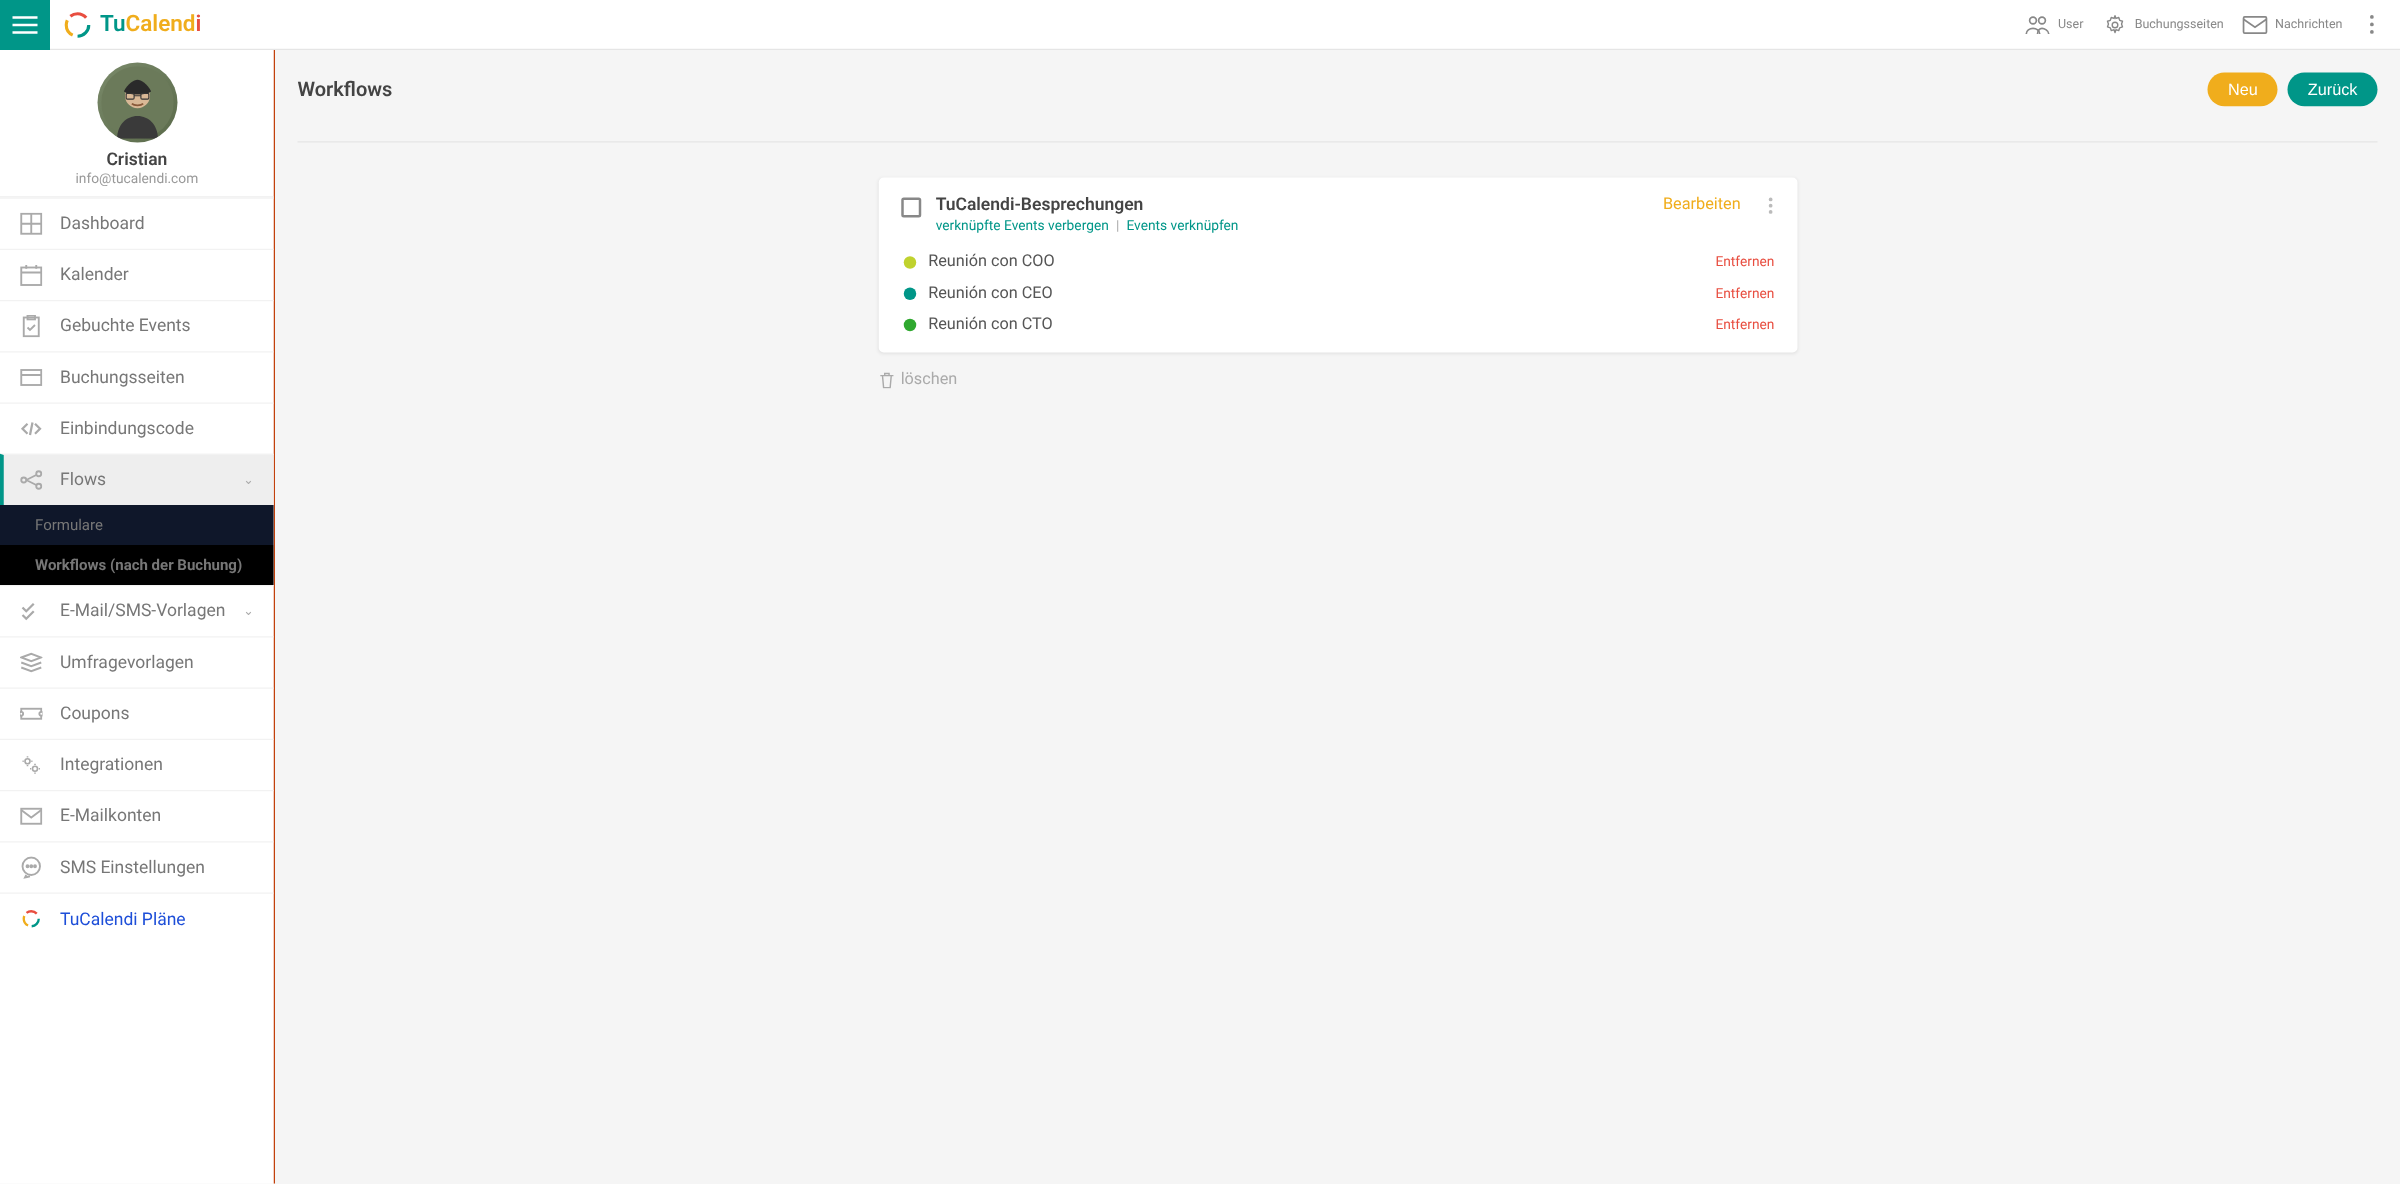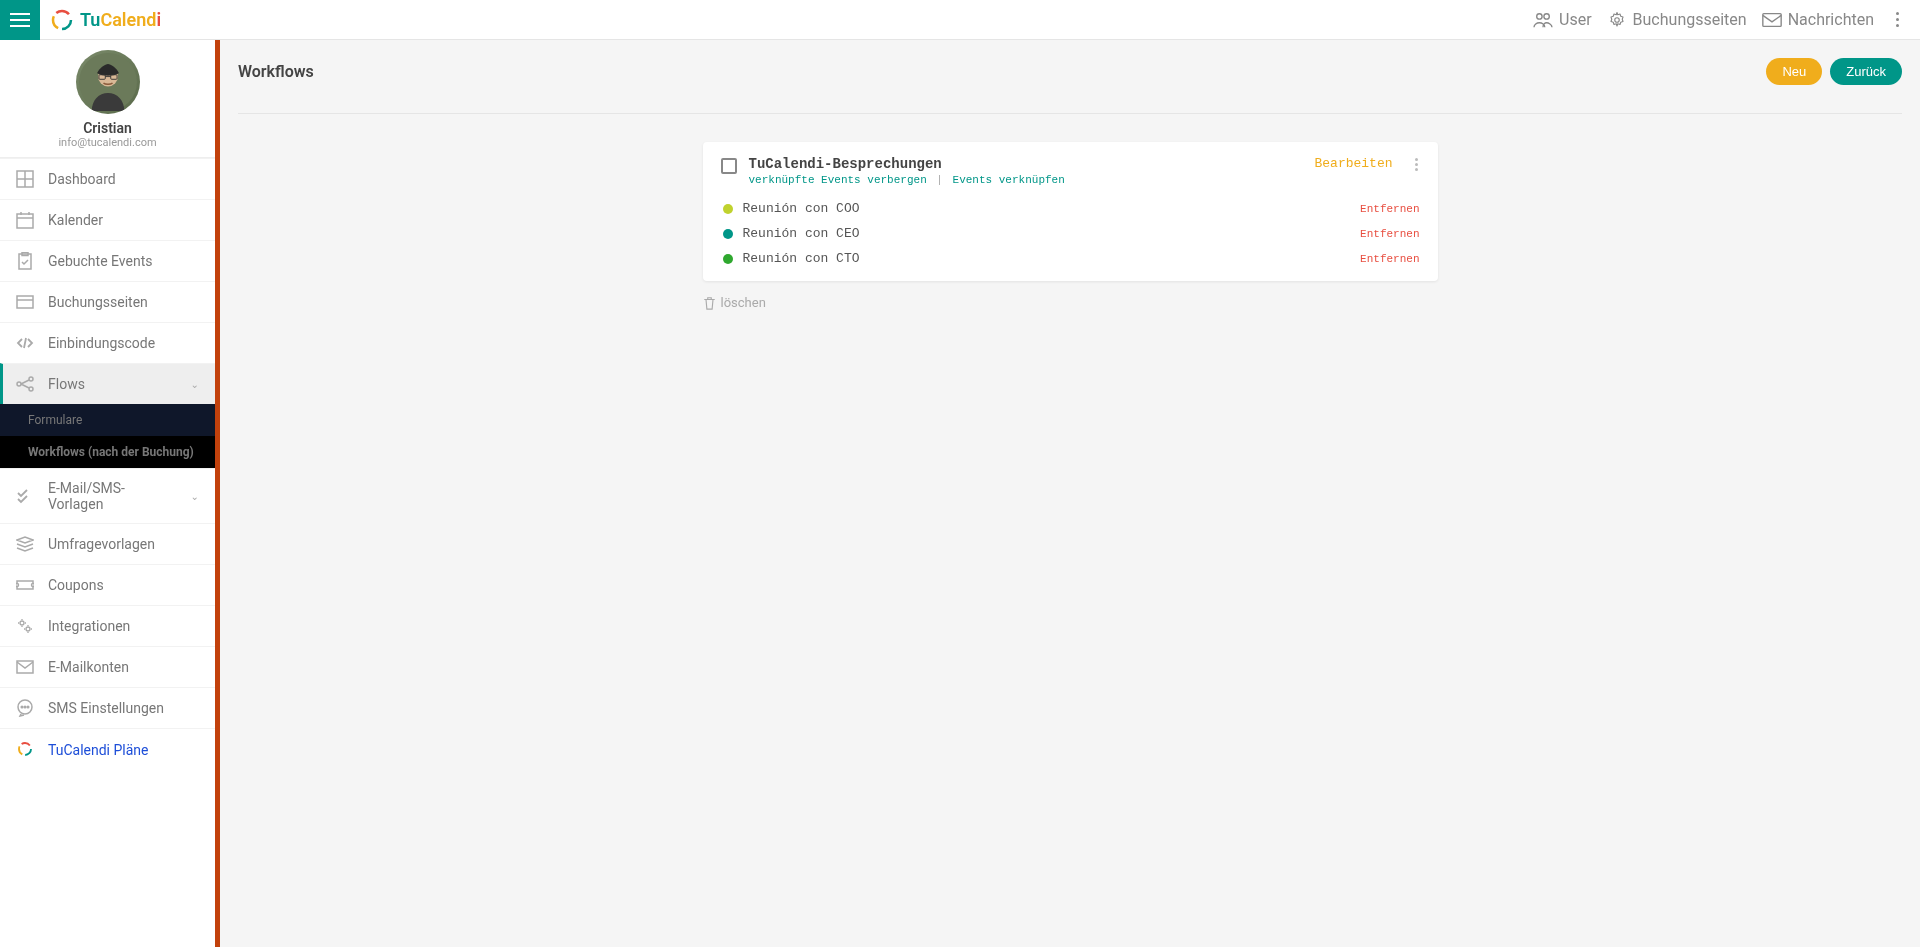--- a/index.html
+++ b/index.html
@@ -10,28 +10,28 @@
 .hamburger { width: 40px; height: 40px; background: #009688; display: flex; align-items: center; justify-content: center; cursor: pointer; }
 .hamburger-lines { width: 20px; height: 14px; display: flex; flex-direction: column; justify-content: space-between; }
 .hamburger-lines span { display: block; height: 2px; background: #fff; }
 .logo { display: flex; align-items: center; padding-left: 10px; }
 .logo-icon { width: 24px; height: 24px; margin-right: 6px; }
 .logo-text { font-size: 18px; font-weight: 600; }
 .logo-tu { color: #009688; }
 .logo-calend { color: #f0ad1c; }
 .logo-i { color: #e84e40; }
 .topbar-right { margin-left: auto; display: flex; align-items: center; gap: 14px; padding-right: 14px; }
-.topbar-item { display: flex; align-items: center; gap: 5px; color: #888; cursor: pointer; font-size: 16px; }
+.topbar-item { display: flex; align-items: center; gap: 5px; color: #888; cursor: pointer; font-size: 10px; }
 .topbar-icon { width: 22px; height: 18px; color: #888; }
 .vdots { width: 18px; height: 22px; display: flex; flex-direction: column; align-items: center; justify-content: center; gap: 3px; cursor: pointer; }
 .vdots span { width: 3px; height: 3px; border-radius: 50%; background: #888; }
 
 
 .main { display: flex; height: calc(100vh - 40px); }
-.sidebar { width: 220px; background: #fff; border-right: 5px solid #c2410c; overflow-y: auto; }
+.sidebar { width: 220px; background: #fff; border-right: 1px solid #c2410c; overflow-y: auto; }
 .content { flex: 1; background: #f5f5f5; padding: 12px 18px; overflow-y: auto; }
 
 
 .profile { text-align: center; padding: 10px 0 8px; border-bottom: 1px solid #eee; }
 .avatar { width: 64px; height: 64px; border-radius: 50%; margin: 0 auto 6px; background: linear-gradient(135deg,#7a8a6a,#5a6a4a); display:flex; align-items:center; justify-content:center; overflow:hidden; }
 .avatar svg { width:58px; height:58px; }
 .profile-name { font-weight: 600; color: #444; font-size: 14px; }
 .profile-email { font-size: 11px; color: #999; }
 
 
@@ -46,21 +46,21 @@
 
 .page-head { display: flex; align-items: center; padding: 6px 0 28px; border-bottom: 1px solid #e5e5e5; margin-bottom: 28px; }
 .page-title { font-size: 16px; font-weight: 600; color: #444; }
 .page-actions { margin-left: auto; display: flex; gap: 8px; }
 .btn { border: none; padding: 6px 16px; border-radius: 20px; font-size: 13px; cursor: pointer; color: #fff; }
 .btn-new { background: #f0ad1c; }
 .btn-back { background: #009688; }
 
 
 .card-wrap { max-width: 735px; margin: 0 auto; }
-.card { background: #fff; border-radius: 4px; box-shadow: 0 1px 3px rgba(0,0,0,0.08); padding: 14px 18px 10px; font-family: Liberation Mono, monospace; }
+.card { background: #fff; border-radius: 4px; box-shadow: 0 1px 3px rgba(0,0,0,0.08); padding: 14px 18px 10px; }
 .card-head { display: flex; align-items: flex-start; gap: 12px; margin-bottom: 10px; }
 .checkbox { width: 16px; height: 16px; border: 2px solid #888; border-radius: 2px; margin-top: 2px; cursor: pointer; flex-shrink: 0; }
 .card-title-block { flex: 1; }
 .card-title { font-weight: 600; color: #444; font-size: 14px; }
 .card-links { font-size: 11px; margin-top: 2px; }
 .card-links .link { color: #009688; cursor: pointer; }
 .card-links .sep { color: #aaa; margin: 0 3px; }
 .edit-link { color: #f0ad1c; font-size: 13px; cursor: pointer; margin-right: 8px; }
 .card-menu { display: flex; flex-direction: column; gap: 2px; cursor: pointer; padding: 2px; }
 .card-menu span { width: 3px; height: 3px; background: #bbb; border-radius: 50%; }

